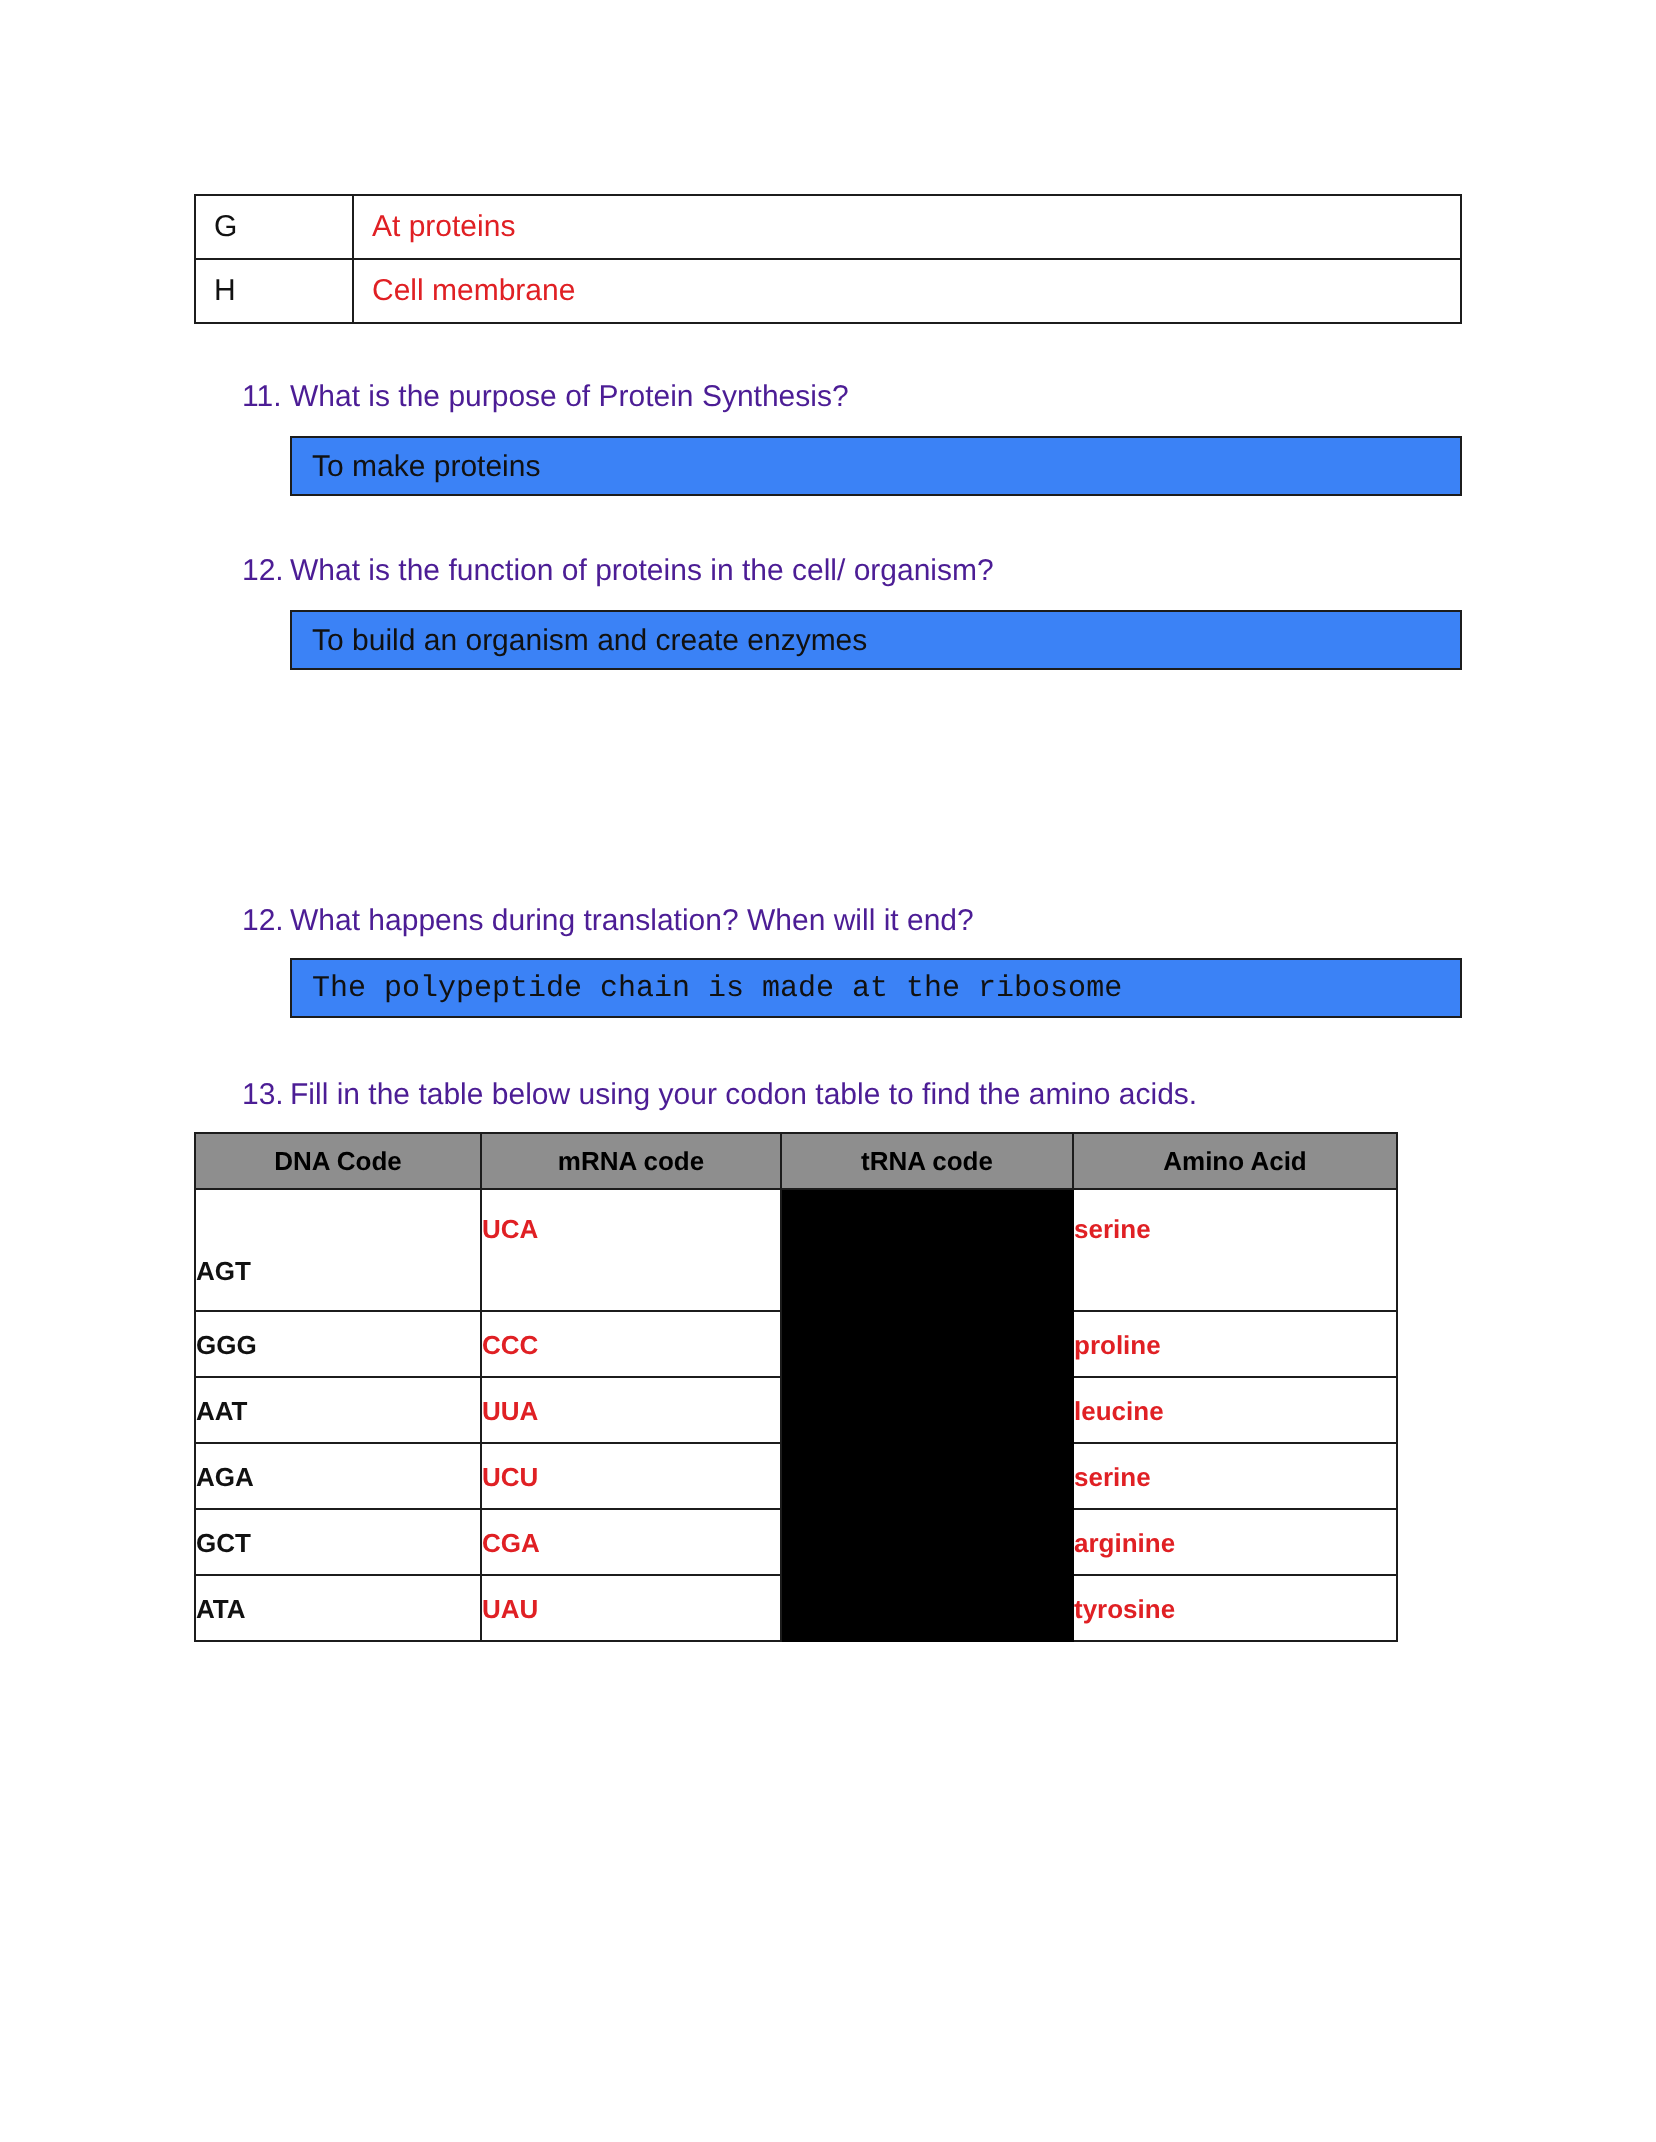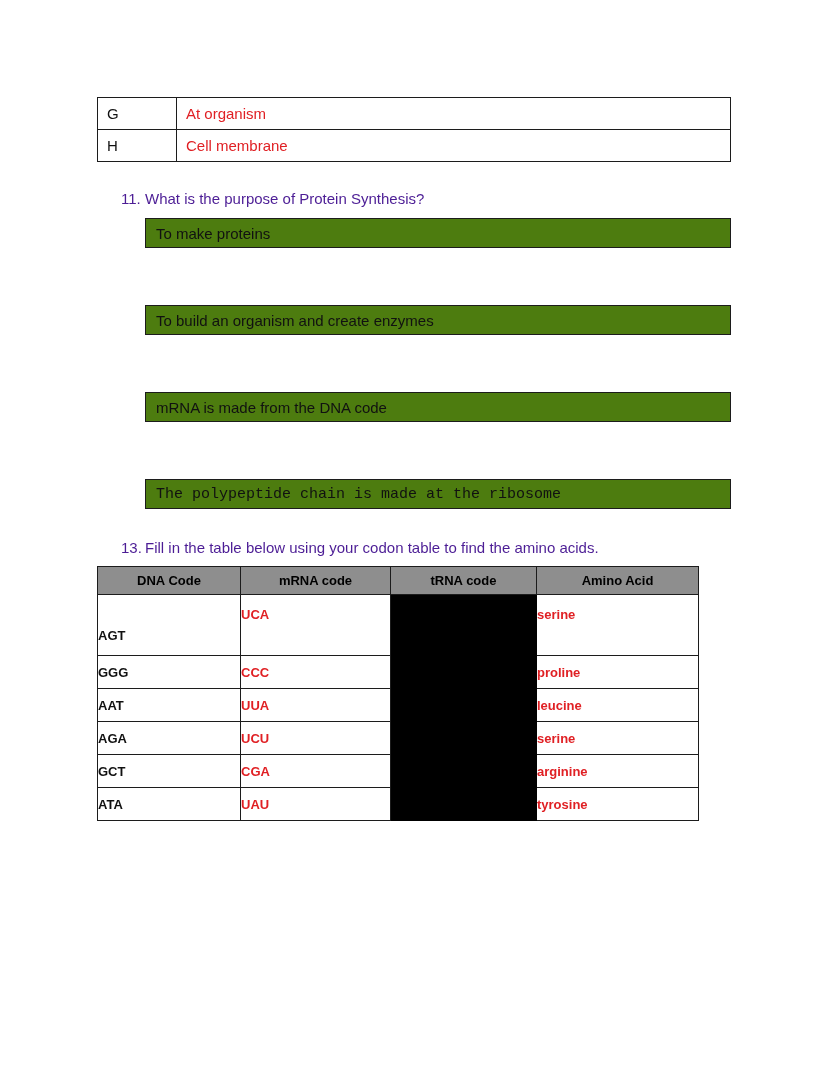--- a/index.html
+++ b/index.html
@@ -30,21 +30,21 @@
 
   
   .q-line { position: absolute; left: 121px; font-size: 15px; color: #4c1d95; white-space: nowrap; }
   .q-num { display: inline-block; width: 24px; }
   .answer-box {
     position: absolute; left: 145px; width: 586px; height: 30px;
     border: 1.6px solid #1c1c1c;
     display: flex; align-items: center;
     padding-left: 10px;
     font-size: 15px; color: #111111;
-    background: #4d7c0f;
+    background: #3b82f6;
   }
   .q1 { top: 190px; }  .b1 { top: 218px; }
   .q2 { top: 277px; }  .b2 { top: 305px; }
   .q3 { top: 364px; }  .b3 { top: 392px; }
   .q4 { top: 452px; }  .b4 { top: 479px; font-family: Liberation Mono, monospace; }
   .q5 { top: 539px; }
 
   
   .codon-table {
     position: absolute; left: 97px; top: 566px; width: 601px;
@@ -74,44 +74,47 @@
 </style>
 </head>
 <body>
 
 <div class="page">
 
   <table class="kv-table">
     <tbody>
       <tr>
         <td class="kv-label">G</td>
-        <td class="kv-answer">At organism</td>
+        <td class="kv-answer">At proteins</td>
       </tr>
       <tr>
         <td class="kv-label">H</td>
         <td class="kv-answer">Cell membrane</td>
       </tr>
     </tbody>
   </table>
 
   <div class="q-line q1">
     <span class="q-num">11.</span><span class="q-text">What is the purpose of Protein Synthesis?</span>
   </div>
   <div class="answer-box b1">
     <span>To make proteins</span>
   </div>
 
+  <div class="q-line q2">
+    <span class="q-num">12.</span><span class="q-text">What is the function of proteins in the cell/ organism?</span>
+  </div>
   <div class="answer-box b2">
     <span>To build an organism and create enzymes</span>
   </div>
 
-  <div class="answer-box b3">
-    <span>mRNA is made from the DNA code</span>
+
+  <div class="q-line q4">
+    <span class="q-num">12.</span><span class="q-text">What happens during translation? When will it end?</span>
   </div>
-
   <div class="answer-box b4">
     <span>The polypeptide chain is made at the ribosome</span>
   </div>
 
   <div class="q-line q5">
     <span class="q-num">13.</span><span class="q-text">Fill in the table below using your codon table to find the amino acids.</span>
   </div>
 
   <table class="codon-table">
     <colgroup>

